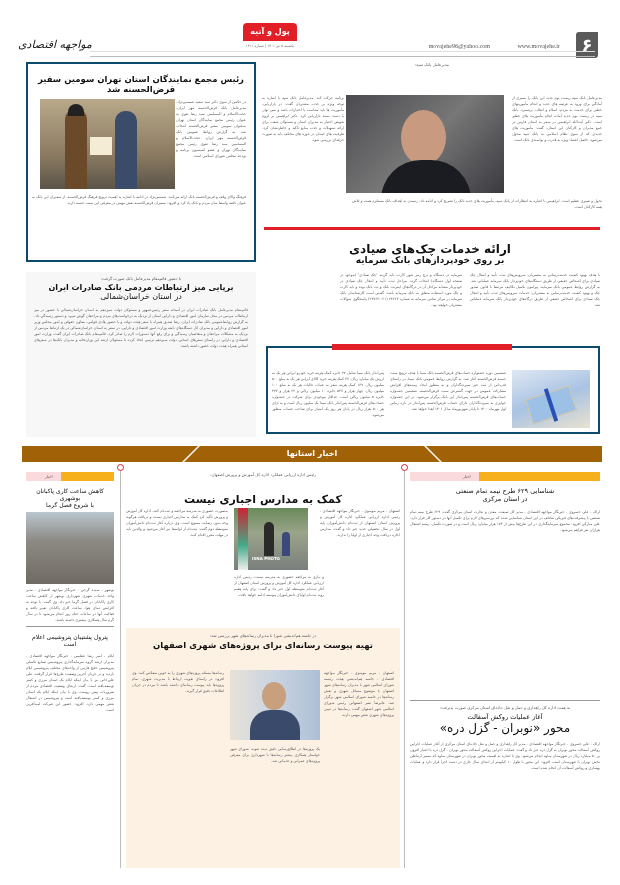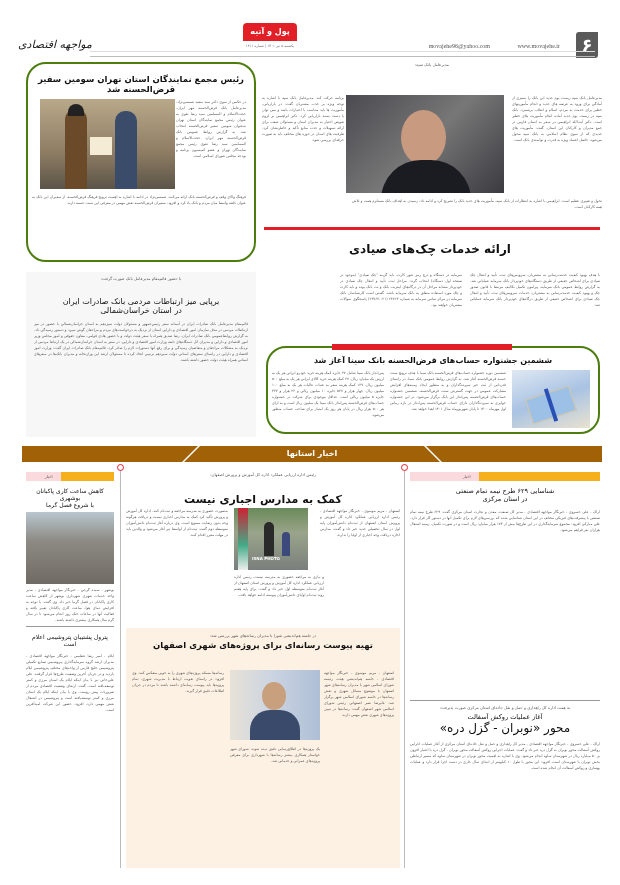--- a/index.html
+++ b/index.html
@@ -10,21 +10,21 @@
 .site{position:absolute;font-family:"Liberation Serif",serif;font-size:6px;color:#555;top:43px;direction:ltr}
 .section-tab{position:absolute;left:243px;top:23px;width:54px;height:18px;background:#e21f26;color:#fff;font-size:8px;font-weight:bold;text-align:center;line-height:18px;border-radius:4px 4px 0 0}
 .dateline{position:absolute;left:230px;top:44px;width:80px;font-size:3.5px;color:#666;text-align:center}
 .logo{position:absolute;left:18px;top:38px;font-family:"DejaVu Serif",serif;font-size:11px;font-style:italic;color:#222}
 .mline{position:absolute;height:1px;background:#bbb;top:56px}
 .mline2{position:absolute;height:1px;background:#ddd;top:51px}
 .headline{font-weight:bold;text-align:center;color:#111}
 .kicker{font-size:4px;color:#555;text-align:center}
 .txt{font-size:3.6px;line-height:6px;color:#555;text-align:justify;overflow:hidden}
 .photo{background:#888;overflow:hidden}
-.box-grey{border:2px solid #4d7c0f;border-radius:20px;background:#fff}
+.box-grey{border:2px solid #0c4a6e;border-radius:0;background:#fff}
 .redbar{background:#e21f26}
 .orange-band{background:#a16207}
 .divider-v{width:1px;background:#bbb}
 .pinkcap{background:#fadadd;font-size:4px;color:#555;text-align:right;padding-right:8px;line-height:9px}
 .ocap{background:#f6b01b}
 .peach{background:#fdf1e3}
 </style>
 </head>
 <body>
 
@@ -57,35 +57,35 @@
     <div style="position:absolute;left:28px;top:5px;width:16px;height:12px;background:#222;border-radius:8px 8px 0 0"></div>
     <div style="position:absolute;left:75px;top:12px;width:22px;height:78px;background:#3b4c6b;border-radius:10px 10px 0 0"></div>
     <div style="position:absolute;left:50px;top:38px;width:22px;height:18px;background:#f4ecd4"></div>
   </div>
   <div class="abs txt" style="right:8px;top:35px;width:70px;height:90px">در حکمی از سوی دکتر سید سعید شمسی‌نژاد، مدیرعامل بانک قرض‌الحسنه مهر ایران، حجت‌الاسلام و المسلمین سید رضا تقوی به عنوان رئیس مجمع نمایندگان استان تهران به‌عنوان سومین سفیر قرض‌الحسنه انتخاب شد. به گزارش روابط عمومی بانک قرض‌الحسنه مهر ایران، حجت‌الاسلام و المسلمین سید رضا تقوی رئیس مجمع نمایندگان تهران و عضو کمیسیون برنامه و بودجه مجلس شورای اسلامی است.</div>
   <div class="abs txt" style="right:8px;top:130px;width:214px;height:62px">فرهنگ والای وقف و قرض‌الحسنه بانک ارائه می‌کنند. شمسی‌نژاد در ادامه با اشاره به اهمیت ترویج فرهنگ قرض‌الحسنه، از سفیران این بانک به عنوان حلقه واسط میان مردم و بانک یاد کرد و افزود: سفیران قرض‌الحسنه نقش مهمی در معرفی این سنت حسنه دارند.</div>
 </div>
 
 <div class="abs" style="left:26px;top:272px;width:230px;height:165px;background:#f7f7f7;padding:4px 8px">
   <div class="kicker">با حضور قائم‌مقام مدیرعامل بانک صورت گرفت:</div>
-  <div class="headline" style="font-size:8px;margin-top:16px;font-weight:normal">برپایی میز ارتباطات مردمی بانک صادرات ایران</div>
+  <div class="headline" style="font-size:8px;margin-top:2px;font-weight:bold">برپایی میز ارتباطات مردمی بانک صادرات ایران</div>
   <div class="headline" style="font-size:8px;font-weight:normal">در استان خراسان‌شمالی</div>
   <div class="txt" style="margin-top:6px;height:118px">قائم‌مقام مدیرعامل بانک صادرات ایران در آستانه سفر رئیس‌جمهور و مسئولان دولت سیزدهم به استان خراسان‌شمالی با حضور در میز ارتباطات مردمی در محل سازمان امور اقتصادی و دارایی استان از نزدیک به درخواست‌های مردم و مراجعان گوش سپرد و دستور رسیدگی داد. به گزارش روابط‌عمومی بانک صادرات ایران، رضا صدیق همراه با سفر هیئت دولت و با حضور هادی قوامی، معاون حقوقی و امور مجلس وزیر امور اقتصادی و دارایی و مدیران کل دستگاه‌های تابعه وزارت امور اقتصادی و دارایی، در سفر به استان خراسان‌شمالی در یک ارتباط مردمی از نزدیک به مشکلات مراجعان و متقاضیان رسیدگی و برای رفع آنها دستورات لازم را صادر کرد. قائم‌مقام بانک صادرات ایران گفت: وزارت امور اقتصادی و دارایی در راستای سفرهای استانی دولت سیزدهم ترتیبی اتخاذ کرده تا مسئولان ارشد این وزارتخانه و مدیران بانک‌ها در سفرهای استانی همراه هیئت دولت حضور داشته باشند.</div>
 </div>
 
 <div class="abs redbar" style="left:264px;top:227px;width:336px;height:3px"></div>
 <div class="abs" style="left:264px;top:232px;width:336px;height:105px">
   <div class="headline" style="position:absolute;right:60px;top:10px;width:220px;font-size:12px">ارائه خدمات چک‌های صیادی</div>
+  <div class="headline" style="position:absolute;right:60px;top:23px;width:220px;font-size:9px">بر روی خودپردازهای بانک سرمایه</div>
   <div class="abs txt" style="right:0;top:40px;width:130px;height:62px">با هدف بهبود کیفیت خدمت‌رسانی به مشتریان، سرویس‌های ثبت، تأیید و انتقال چک صیادی برای اشخاص حقیقی از طریق دستگاه‌های خودپرداز بانک سرمایه عملیاتی شد. به گزارش روابط عمومی بانک سرمایه، پیرامون تکمیل تکالیف مرتبط با قانون صدور چک و بهبود کیفیت خدمت‌رسانی به مشتریان، خدمات سرویس‌های ثبت، تأیید و انتقال چک صیادی برای اشخاص حقیقی از طریق درگاه‌های خودپرداز بانک سرمایه عملیاتی شد.</div>
   <div class="abs txt" style="right:138px;top:40px;width:122px;height:62px">سرمایه در دستگاه و درج رمز عبور کارت، باید گزینه "چک صیادی" (موجود در صفحه اول دستگاه) انتخاب گردد. مراحل ثبت، تأیید و انتقال چک صیادی در خودپرداز مشابه مراحل آن در درگاه‌های اینترنت بانک و نت بانک بوده و باید کارت و چک مورد استفاده متعلق به بانک سرمایه باشد. گفتنی است کارشناسان بانک سرمایه در مرکز تماس سرمایه به شماره ۲۳۷۶۳ (۰۲۱-۲۳۷۶۳) پاسخگوی سوالات مشتریان خواهند بود.</div>
 </div>
 
 <div class="abs box-grey" style="left:266px;top:346px;width:334px;height:88px">
   <div class="abs redbar" style="left:64px;top:-4px;width:180px;height:6px"></div>
-  <div class="headline" style="font-size:8px;margin-top:8px">ششمین جشنواره حساب‌های قرض‌الحسنه بانک سینا آغاز شد</div>
   <div class="abs photo" style="right:8px;top:22px;width:78px;height:58px;background:linear-gradient(160deg,#dfe8f3,#a9c3e3 50%,#e9e2d0)">
     <div style="position:absolute;left:16px;top:22px;width:46px;height:26px;background:#9dc1e6;border:1px solid #d7c7a8;transform:rotate(-18deg)"></div>
     <div style="position:absolute;left:37px;top:18px;width:4px;height:34px;background:#2a4fb5;transform:rotate(-18deg)"></div>
   </div>
   <div class="abs txt" style="right:92px;top:22px;width:116px;height:62px">ششمین دوره جشنواره حساب‌های قرض‌الحسنه بانک سینا با هدف ترویج سنت حسنه قرض‌الحسنه آغاز شد. به گزارش روابط عمومی بانک سینا، در راستای قدردانی از ثبت خیر سپرده‌گذاران و به منظور ایجاد زمینه‌های افزایش مشارکت عمومی در جهت گسترش سنت قرض‌الحسنه، ششمین جشنواره حساب‌های قرض‌الحسنه پس‌انداز این بانک برگزار می‌شود. در این جشنواره جوایزی به سپرده‌گذاران دارای حساب قرض‌الحسنه پس‌انداز در بازه زمانی اول مهرماه ۱۴۰۰ تا پایان شهریورماه سال ۱۴۰۱ اهدا خواهد شد.</div>
   <div class="abs txt" style="right:214px;top:22px;width:112px;height:62px">پس‌انداز بانک سینا شامل ۳۷ جایزه کمک هزینه خرید خودرو ایرانی هر یک به ارزش یک میلیارد ریال، ۳۷ کمک هزینه خرید کالای ایرانی هر یک به مبلغ ۵۰۰ میلیون ریال، ۱۳۷ کمک هزینه سفر به عتبات عالیات هر یک به مبلغ ۱۰۰ میلیون ریال، چهار هزار و ۵۳۷ جایزه ۱۰ میلیون ریالی و ۲۲ هزار و ۴۳۷ جایزه ۵ میلیون ریالی است. حداقل موجودی برای شرکت در جشنواره حساب‌های قرض‌الحسنه پس‌انداز بانک سینا یک میلیون ریال است و به ازای هر ۵۰۰ هزار ریال در پایان هر روز یک امتیاز برای صاحب حساب منظور می‌شود.</div>
 </div>
 
 <div class="abs orange-band" style="left:22px;top:446px;width:580px;height:16px">
   <div style="position:absolute;left:0;right:0;top:0;text-align:center;font-size:8px;color:#fff;font-weight:bold;line-height:16px">اخبار استانها</div>

